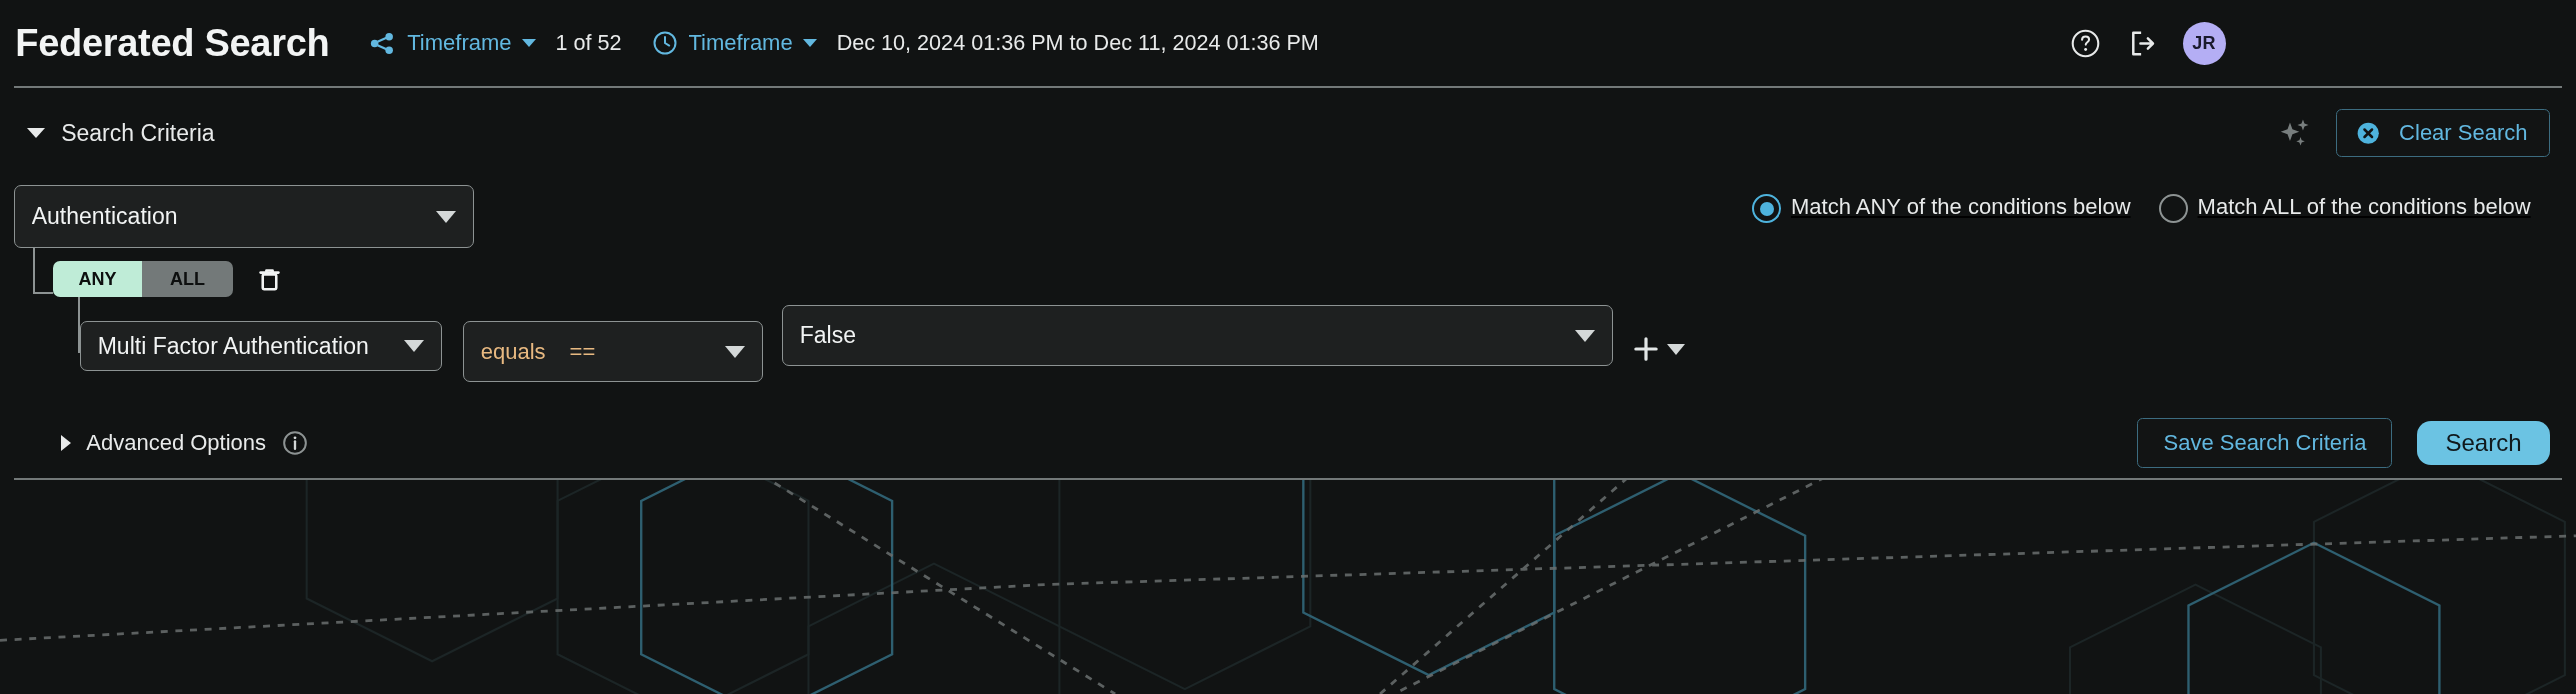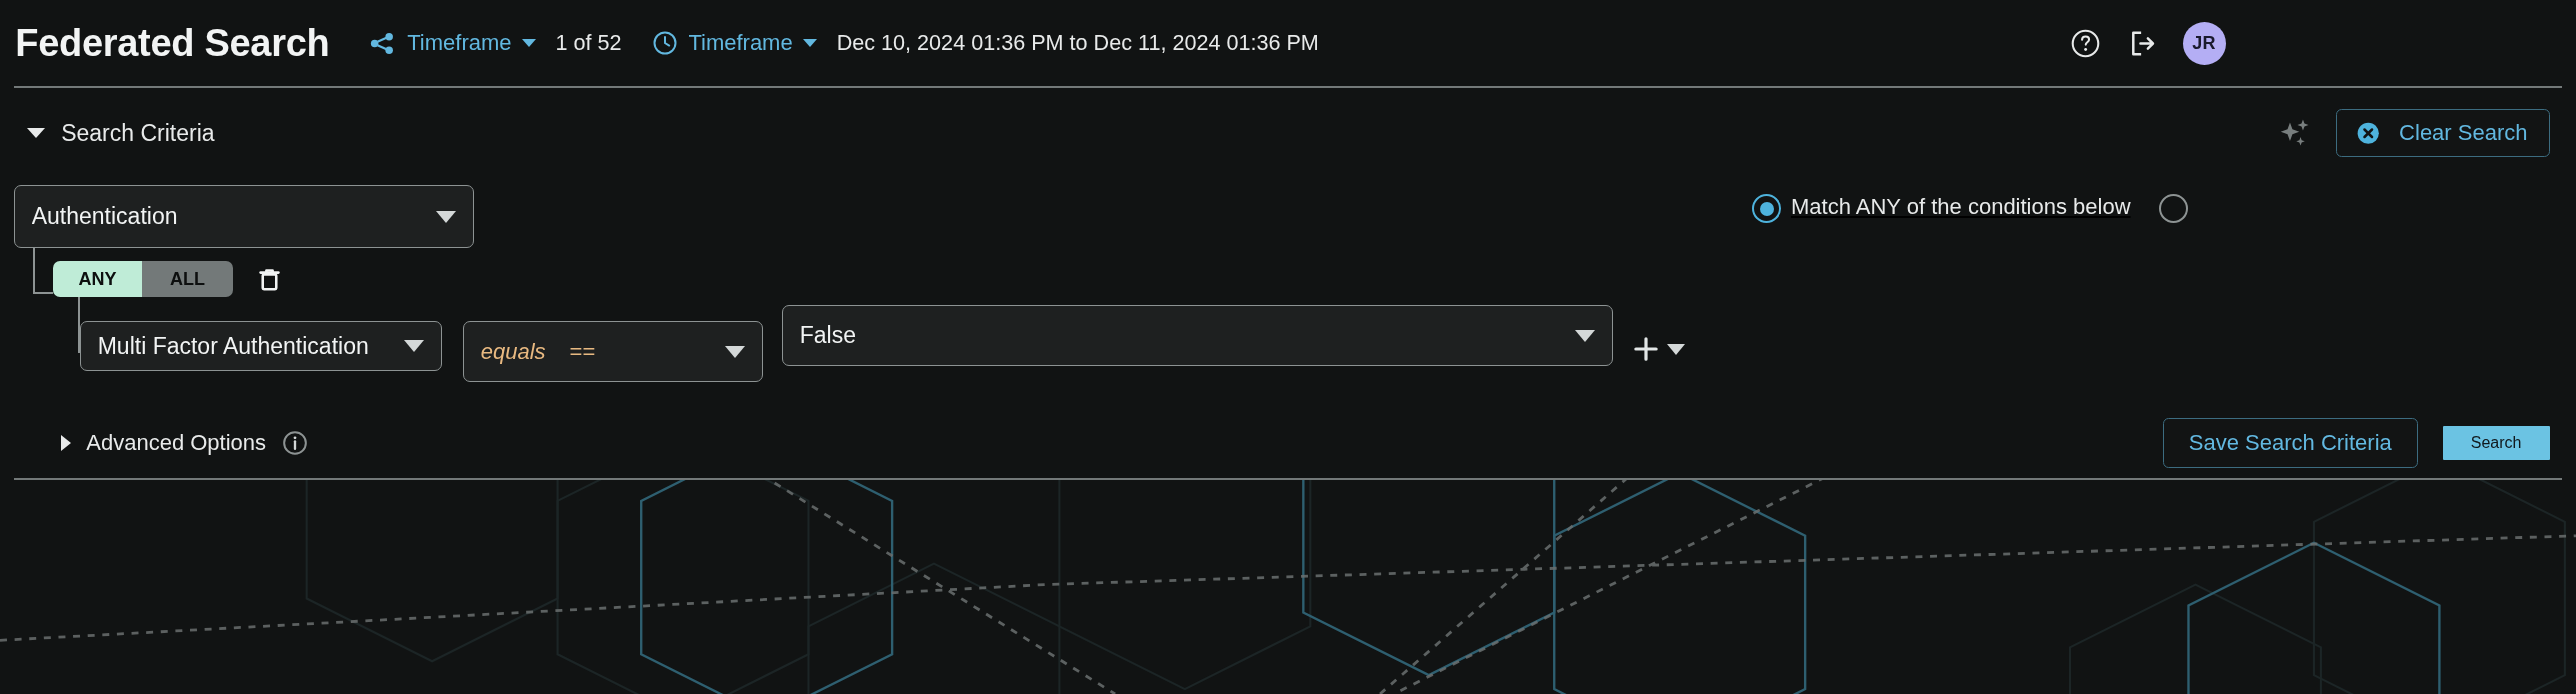--- a/index.html
+++ b/index.html
@@ -277,21 +277,20 @@
   }
   #sel-operator {
     position: absolute;
     top: 321px; left: 463px;
     width: 300px; height: 61px;
     justify-content: space-between;
   }
   .op-name {
     color: #e8b981;
     font-size: 22px;
-    font-style: italic;
   }
   .op-symbol {
     color: #e8b981;
     font-size: 22px;
     margin-left: 24px;
   }
   #sel-value {
     position: absolute;
     top: 305px; left: 782px;
     width: 831px; height: 61px;
@@ -349,24 +348,24 @@
     border-radius: 5.6px;
     background: #121414;
     color: #62b8e0;
     font-size: 22px;
     padding: 11px 25px;
     cursor: pointer;
     white-space: nowrap;
   }
   .btn-filled {
     border: none;
-    border-radius: 1px;
+    border-radius: 14px;
     background: #6bc3e3;
     color: #10181c;
-    font-size: 16px;
+    font-size: 24px;
     padding: 8px 28px;
     cursor: pointer;
     white-space: nowrap;
   }
 
   
   .bg-art {
     position: absolute;
     top: 480px; left: 0;
     width: 2576px;
@@ -461,20 +460,21 @@
     <div class="radio-item">
       <span class="radio-mark on">
           <span class="radio-dot"></span>
         </span>
       <span class="radio-label">Match ANY of the conditions below</span>
     </div>
     <div class="radio-item">
       <span class="radio-mark">
           <span class="radio-dot"></span>
         </span>
+      <span class="radio-label">Match ALL of the conditions below</span>
     </div>
   </div>
 
   <div class="select-box" id="sel-authentication">
     <span class="sel-text">Authentication</span>
     <span class="tri-down"></span>
   </div>
 
   <div class="tree-line tl-v1"></div>
   <div class="tree-line tl-h1"></div>

